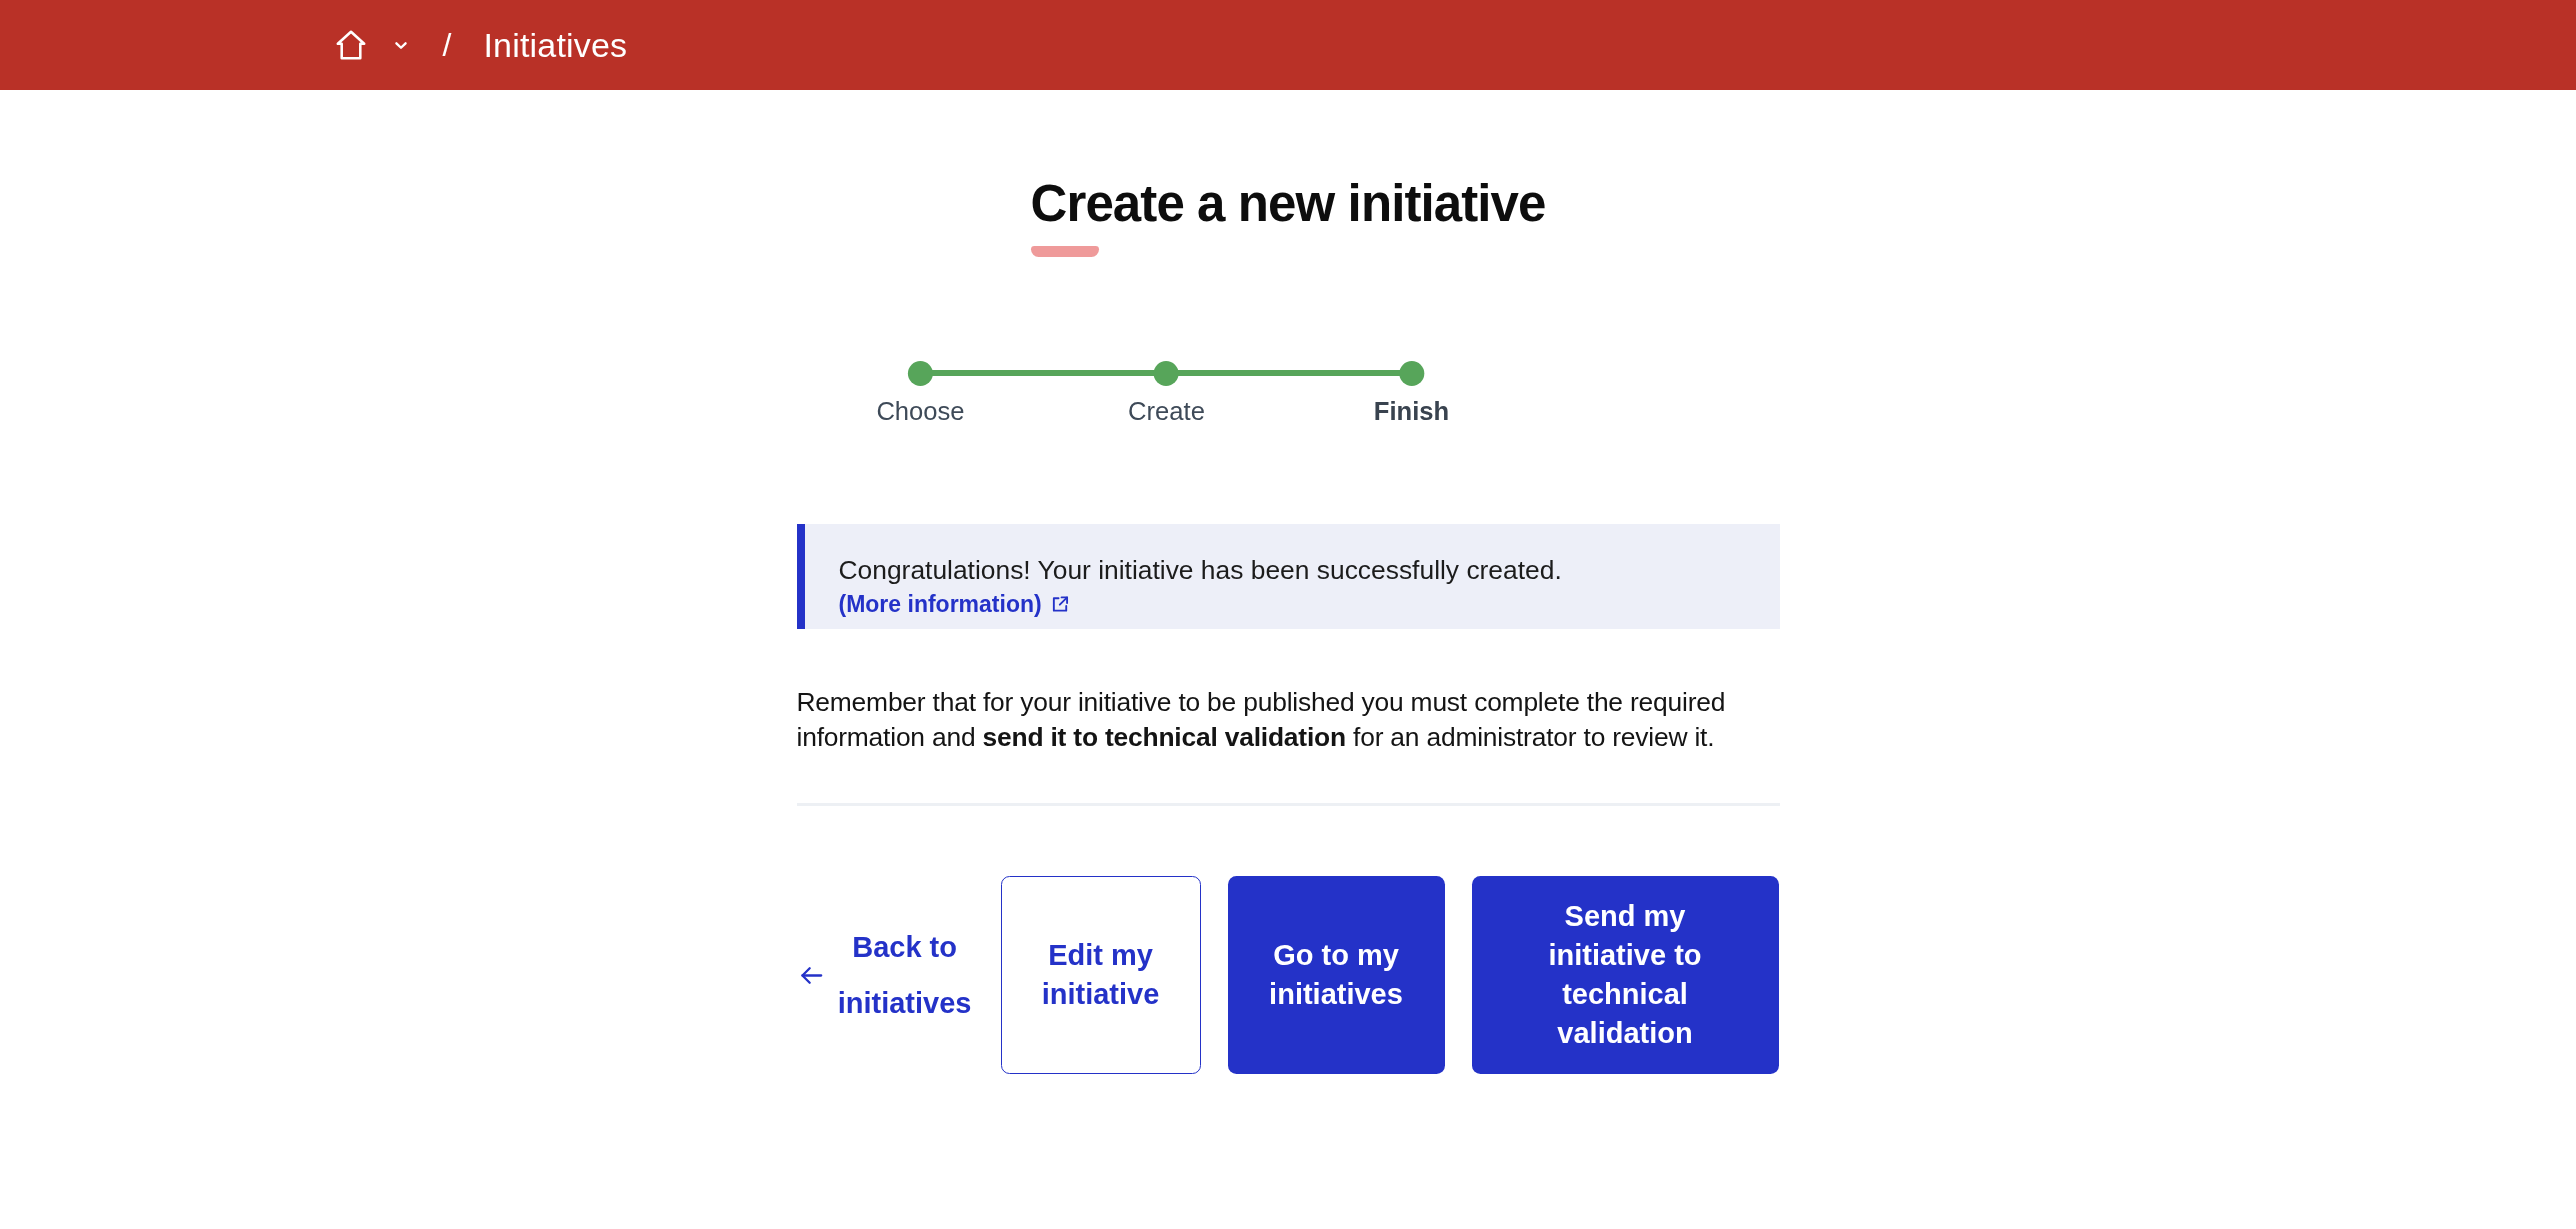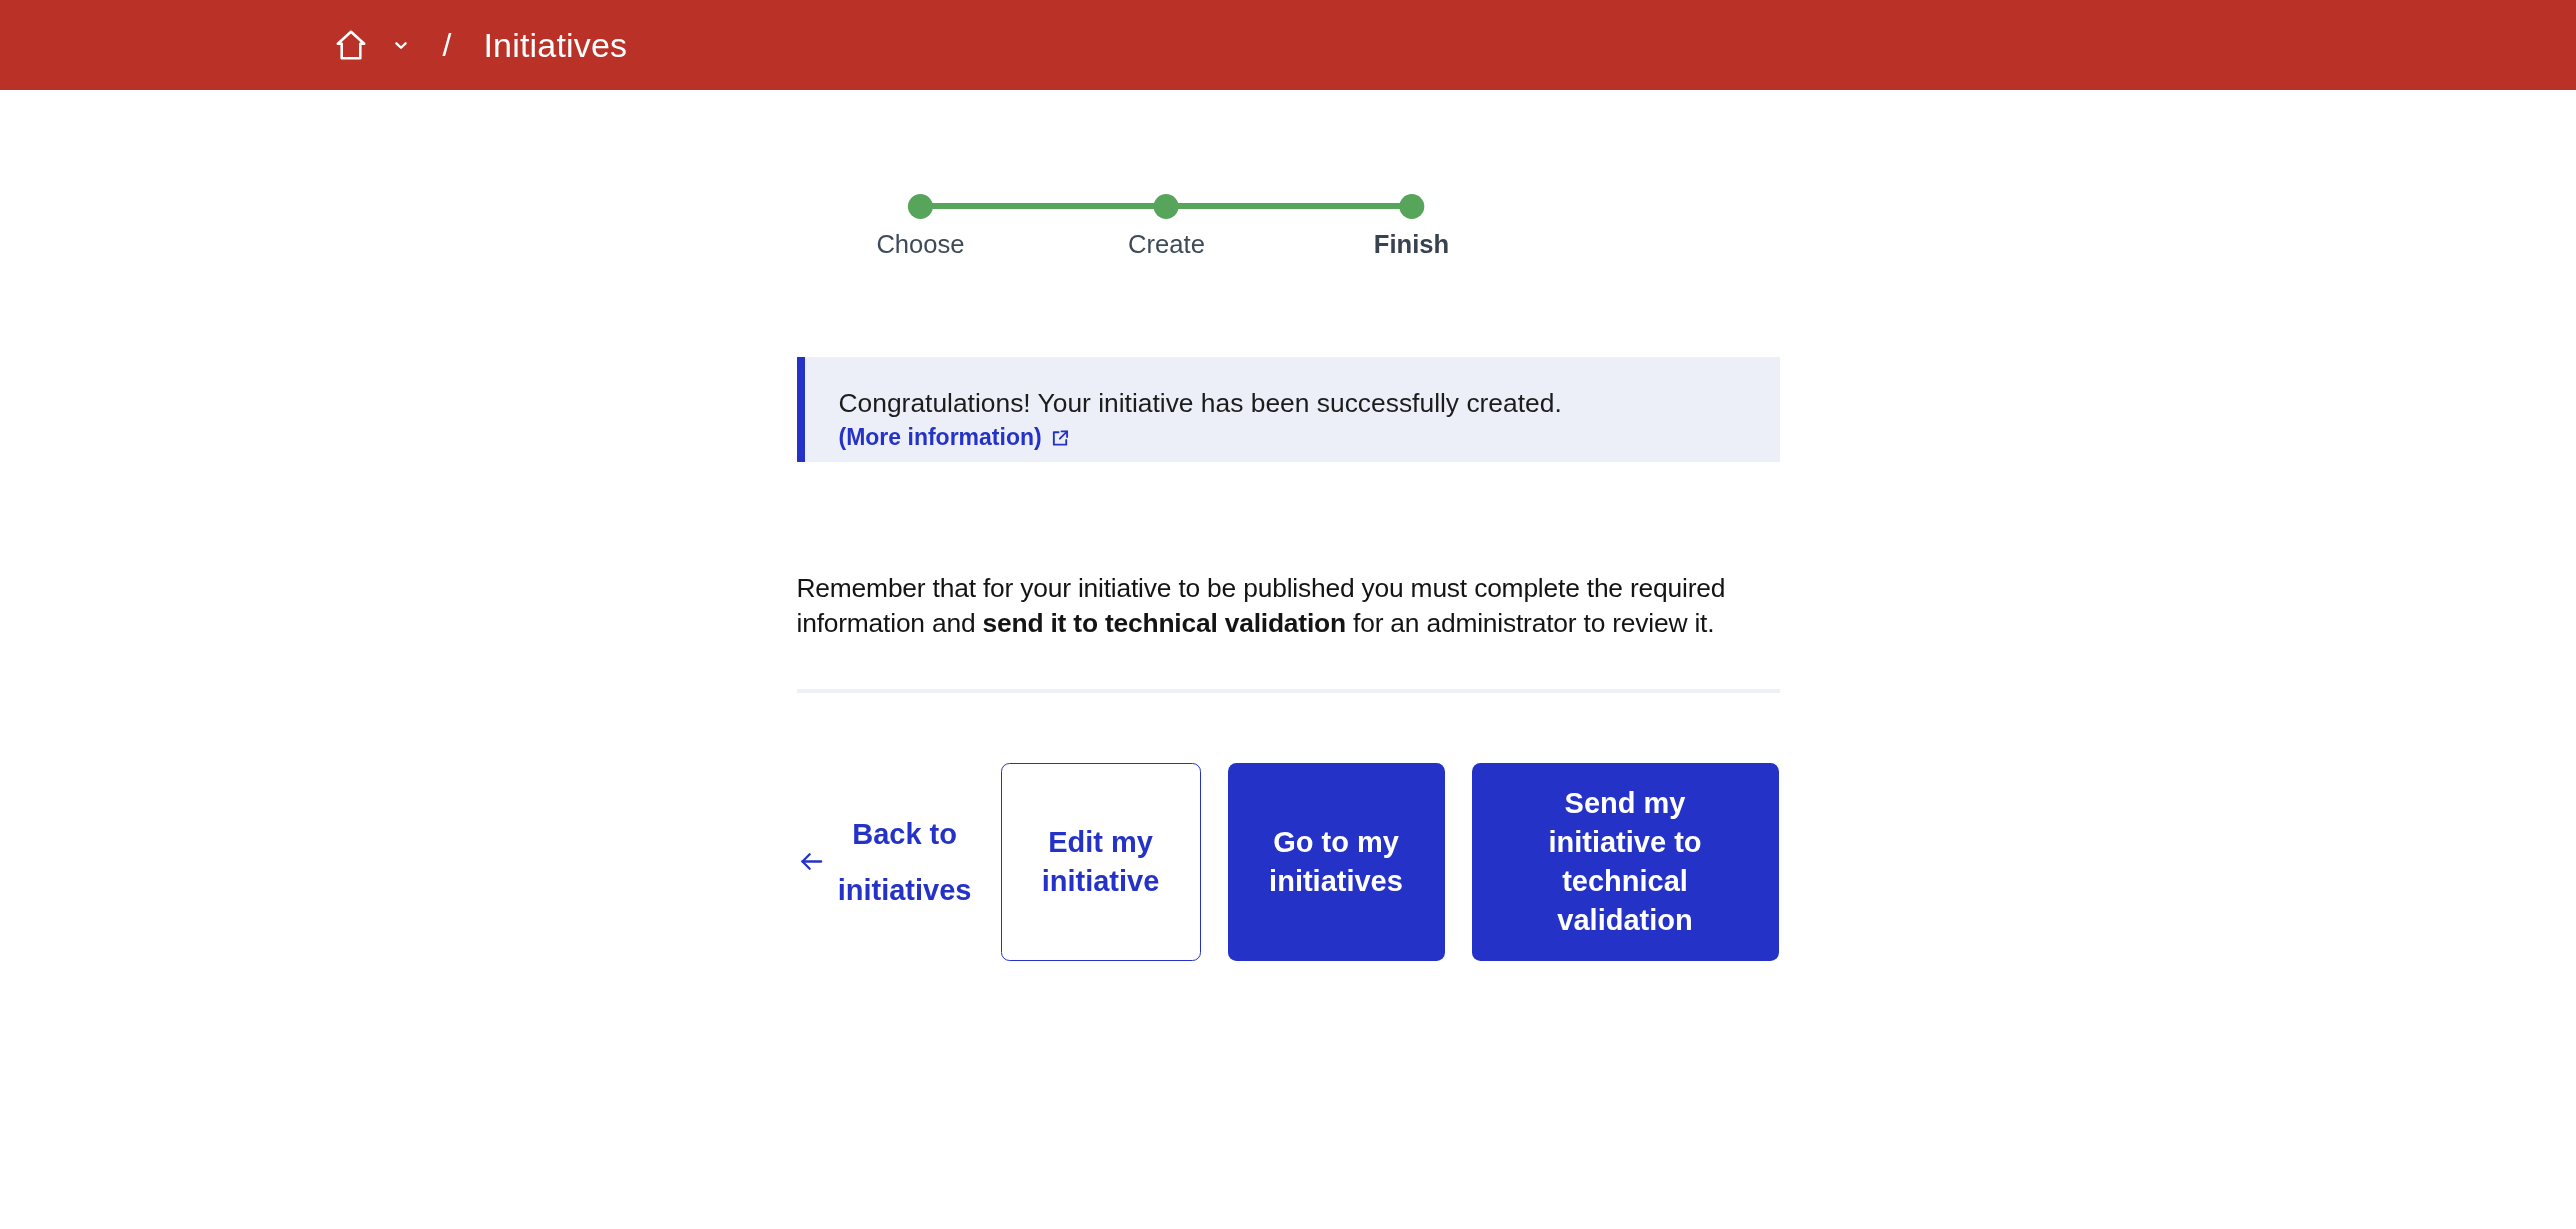--- a/index.html
+++ b/index.html
@@ -90,21 +90,21 @@
   .notice-message { font-size:26.4px; color:#1c1c1c; line-height:34px; }
   .notice-link {
     display:inline-flex; align-items:center; gap:8.5px;
     margin-top:4.3px;
     font-size:23px; font-weight:700;
     color:#2432c8; text-decoration:none;
   }
 
   
   .reminder {
-    margin-top:109px;
+    margin-top:56px;
     font-size:26.4px;
     line-height:35px;
     letter-spacing:-0.2px;
     color:#141414;
   }
   .reminder b { font-weight:700; }
 
   .divider {
     border:none; height:3.4px; background:#edf0f4;
     margin:48px 0 0;
@@ -165,20 +165,21 @@
         <path d="M7 10.2 L12 15 L17 10.2"></path>
       </svg>
     </span>
   </span>
   <span class="crumb-sep">/</span>
   <a class="crumb-current">Initiatives</a>
 </header>
 
 <main class="content">
 
+  <h1 class="page-title">Create a new initiative</h1>
 
   <div class="stepper">
     <div class="stepper-line"></div>
     <div class="step step-choose">
       <div class="step-dot"></div>
       <div class="step-label">Choose</div>
     </div>
     <div class="step step-create">
       <div class="step-dot"></div>
       <div class="step-label">Create</div>

